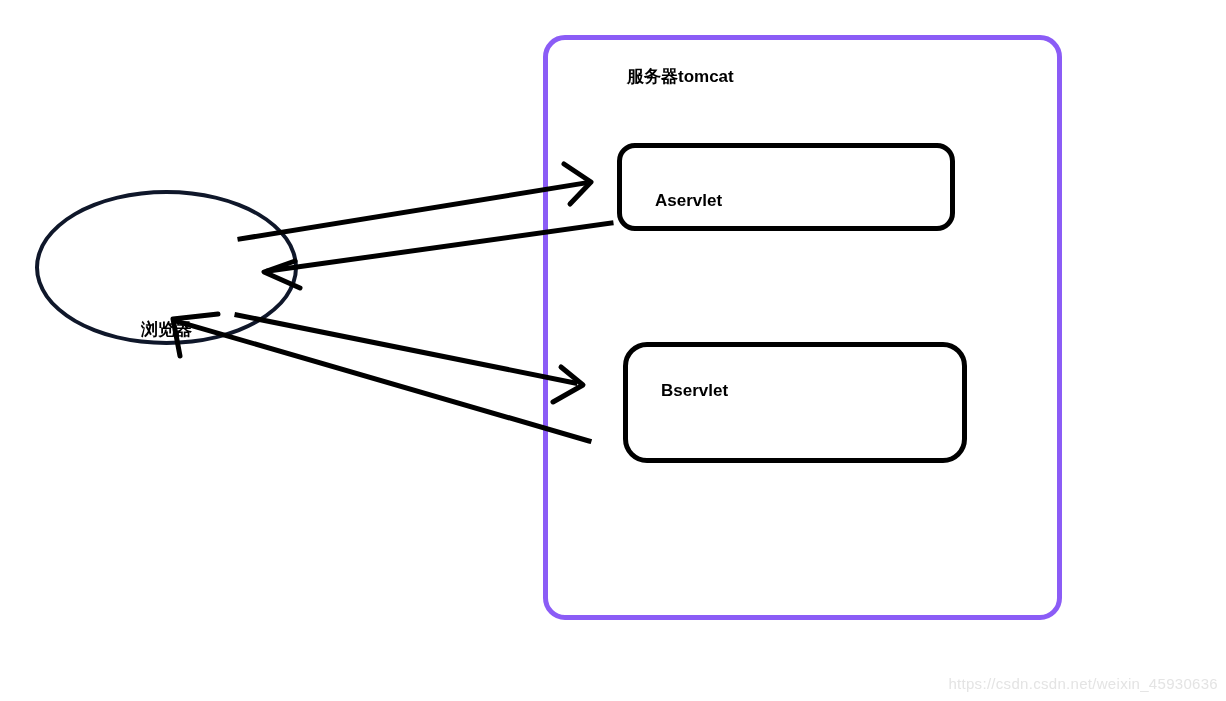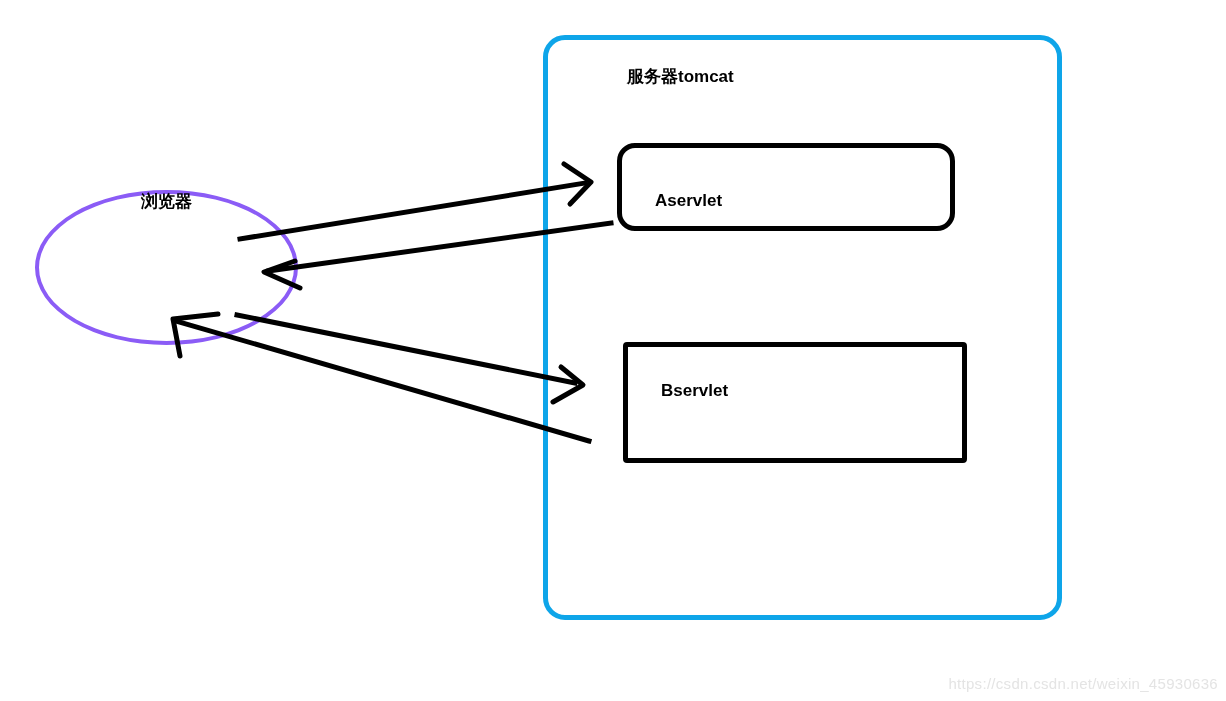--- a/index.html
+++ b/index.html
@@ -24,21 +24,21 @@
     color: #000000;
     letter-spacing: 0.2px;
     white-space: nowrap;
   }
   .server-box {
     position: absolute;
     left: 543px;
     top: 35px;
     width: 519px;
     height: 585px;
-    border: 5px solid #0ea5e9;
+    border: 5px solid #8b5cf6;
     border-radius: 22px;
     box-sizing: border-box;
     background: transparent;
   }
   .server-label {
     position: absolute;
     left: 79px;
     top: 25px;
     font-size: 17px;
     font-weight: bold;
@@ -56,46 +56,46 @@
     top: 103px;  
     width: 338px;
     height: 88px;
     border-radius: 18px;
   }
   .bservlet-box {
     left: 75px;  
     top: 302px;  
     width: 344px;
     height: 121px;
-    border-radius: 4px;
+    border-radius: 24px;
   }
   .servlet-label {
     position: absolute;
     left: 33px;
     top: 43px;
     font-size: 17px;
     font-weight: bold;
     color: #000000;
     white-space: nowrap;
   }
   .bservlet-box .servlet-label {
     top: 34px;
   }
   .browser-ellipse {
     position: absolute;
     left: 35px;
     top: 190px;
     width: 263px;
     height: 155px;
-    border: 4px solid #8b5cf6;
+    border: 4px solid #0f172a;
     border-radius: 50%;
     box-sizing: border-box;
     background: transparent;
     display: flex;
-    align-items: flex-start;
+    align-items: flex-end;
     justify-content: center;
   }
   .browser-label {
     font-size: 17px;
     font-weight: bold;
     color: #000000;
     margin-top: -4px;
     white-space: nowrap;
   }
   .arrow-layer {

